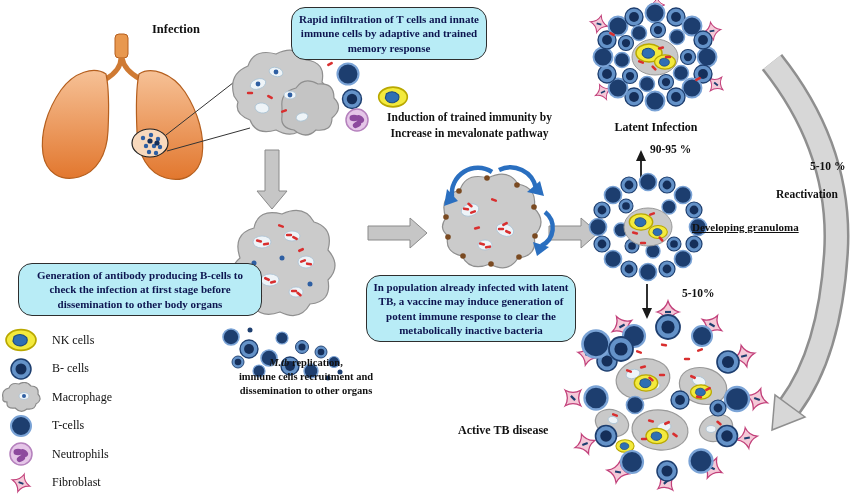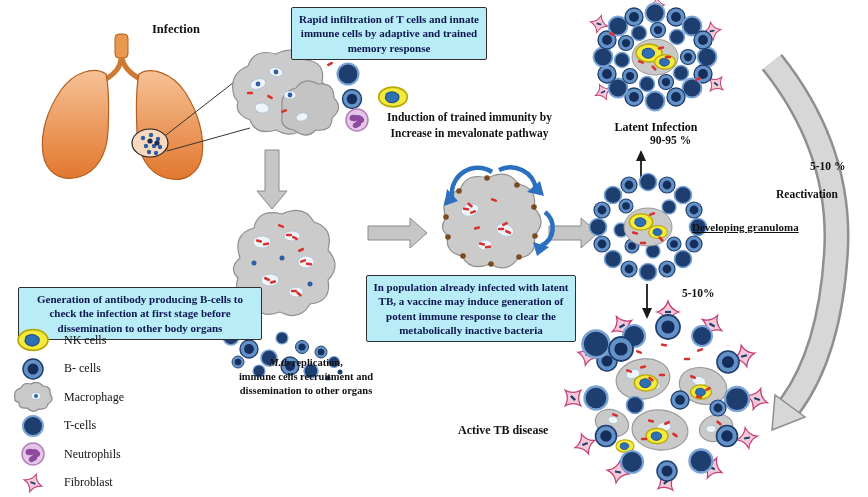--- a/index.html
+++ b/index.html
@@ -2,35 +2,35 @@
 <html style="--box-bg: #b8ecf6;"><head>
 <meta charset="utf-8">
 <style>
   html,body{margin:0;padding:0;background:#fff;}
   .canvas{position:relative;width:868px;height:497px;background:#fff;overflow:hidden;
           font-family:"Liberation Serif",serif;color:#111;}
   .art{position:absolute;left:0;top:0;}
   .lbl{position:absolute;font-weight:bold;color:#101010;white-space:nowrap;}
   .lbl-infection{left:152px;top:22px;font-size:12.5px;}
   .lbl-latent{left:598px;top:120px;width:116px;text-align:center;font-size:12px;}
-  .lbl-9095{left:650px;top:134px;font-size:11.5px;text-align:right;}
+  .lbl-9095{left:650px;top:143px;font-size:11.5px;text-align:right;}
   .lbl-developing{left:692px;top:221px;font-size:11px;text-decoration:underline;}
   .lbl-510r{left:786px;top:160px;font-size:11.5px;margin-left:24px;}
   .lbl-react{left:776px;top:188px;font-size:11.5px;}
   .lbl-510d{left:682px;top:287px;font-size:11.5px;}
   .lbl-active{left:458px;top:423px;font-size:12px;text-align:center;}
-  .box{position:absolute;background:var(--box-bg,#b8ecf6);border:1.2px solid #2e2e2e;border-radius:2px;
+  .box{position:absolute;background:var(--box-bg,#b8ecf6);border:1.2px solid #2e2e2e;border-radius:14px;
        padding:4px 6px;text-align:center;font-weight:bold;font-size:11px;line-height:1.3;color:#0d1550;}
   .box-top{left:291px;top:7px;width:182px;}
-  .box-left{left:18px;top:263px;width:230px;margin-top:24px;}
+  .box-left{left:18px;top:263px;width:230px;}
   .box-mid{left:366px;top:275px;width:196px;}
   .anno{position:absolute;font-weight:bold;color:#111;text-align:center;line-height:1.35;}
   .anno-induction{left:382px;top:110px;width:175px;font-size:11.5px;}
   .anno-mtb{left:220px;top:356px;width:172px;font-size:10.5px;}
-  .legend{position:absolute;left:12px;top:326px;}
+  .legend{position:absolute;left:0;top:326px;}
   .legend-row{display:flex;align-items:center;height:28.5px;}
   .legend-icon{width:46px;height:30px;flex:0 0 46px;}
   .legend-label{font-size:12px;color:#111;margin-left:6px;}
 </style>
 </head>
 <body>
 
 <div class="canvas">
 
   <svg class="art" width="868" height="497" viewBox="0 0 868 497">

